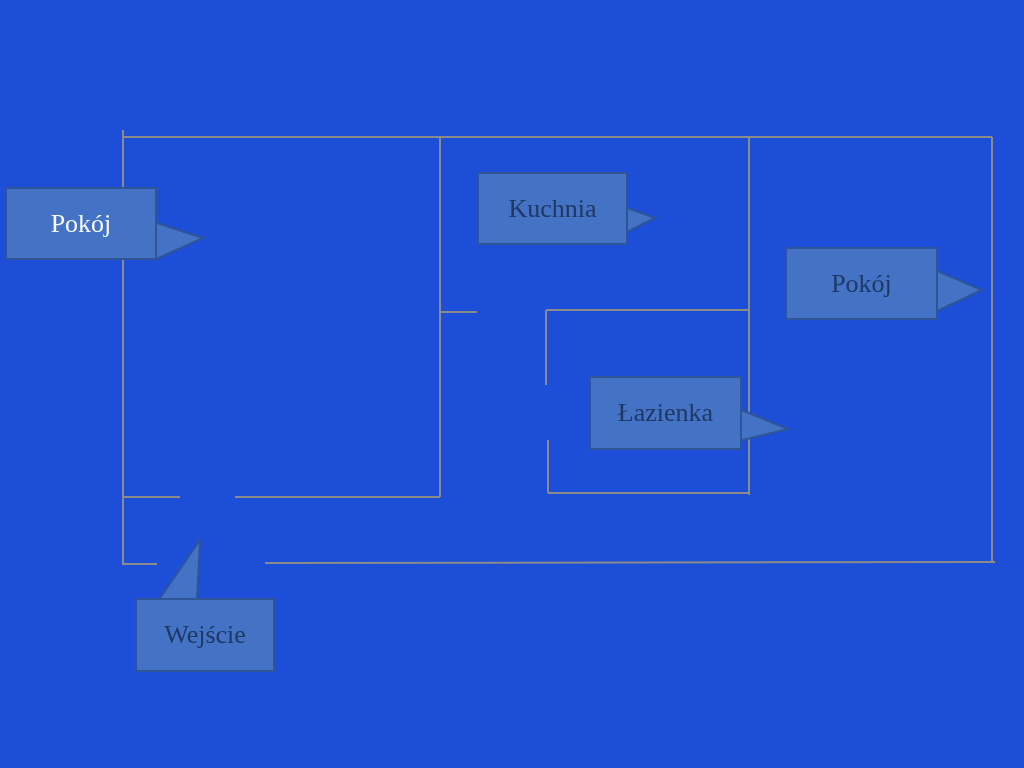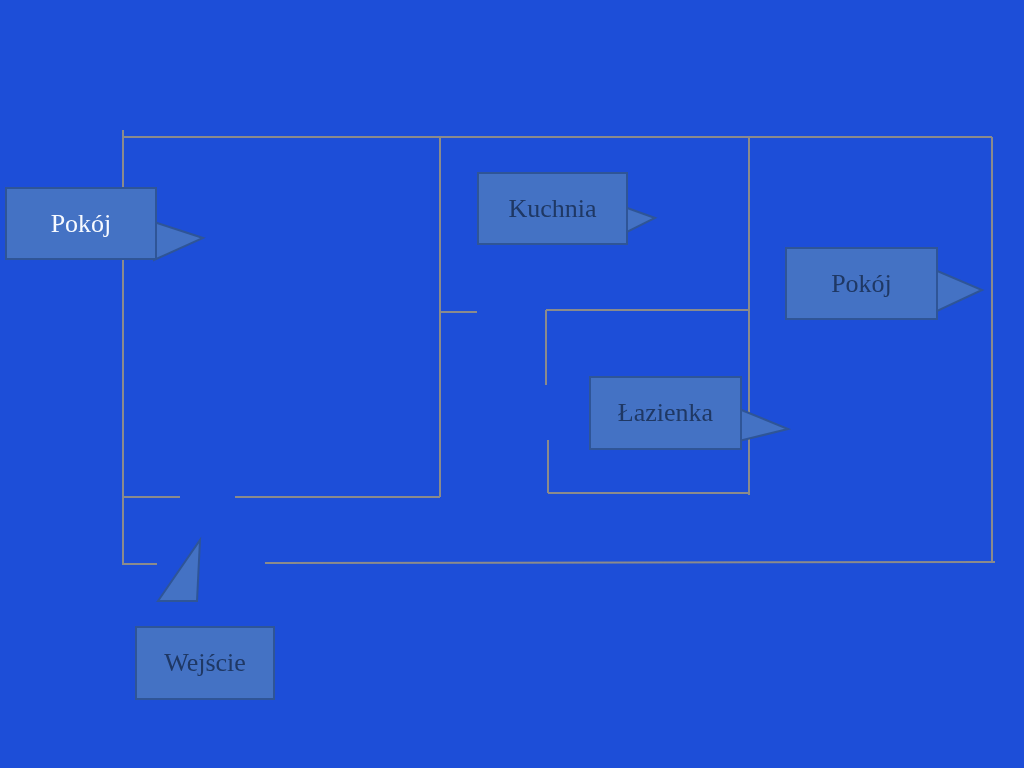--- a/index.html
+++ b/index.html
@@ -31,21 +31,21 @@
     font-size:26px;
     line-height:1;
     color:var(--text-dark);
     white-space:nowrap;
   }
   .callout.light .callout-label{color:var(--text-light);}
   .co-room-left {left:5px;   top:187px; width:152px; height:73px;}
   .co-kitchen   {left:457px; top:172px; width:151px; height:73px;margin-left:20px;}
   .co-room-right{left:785px; top:247px; width:153px; height:73px;}
   .co-bathroom  {left:589px; top:376px; width:153px; height:74px;}
-  .co-entrance  {left:135px; top:598px; width:140px; height:74px;margin-top:28px;}
+  .co-entrance  {left:135px; top:598px; width:140px; height:74px;}
 </style>
 </head>
 <body>
 
 <div class="stage">
 
   <svg class="plan-svg" viewBox="0 0 1024 768" xmlns="http://www.w3.org/2000/svg">
 
     <line class="wall" x1="123" y1="137" x2="992" y2="137"></line>
     <line class="wall" x1="123" y1="130" x2="123" y2="565"></line>

